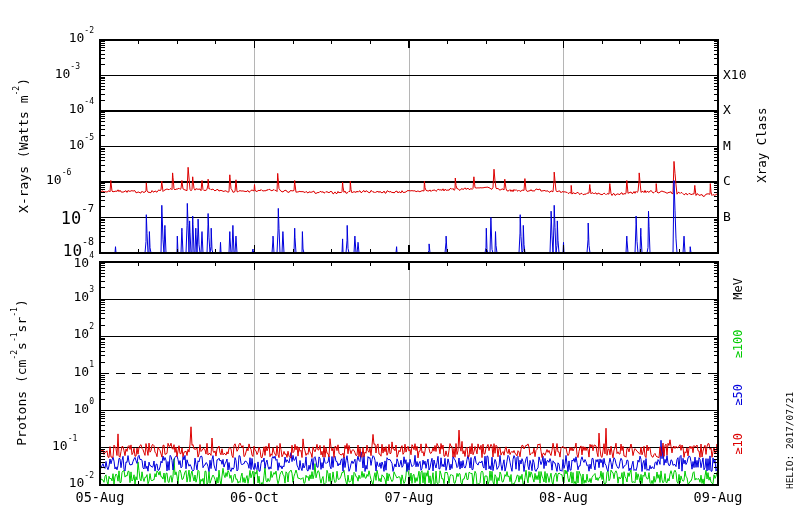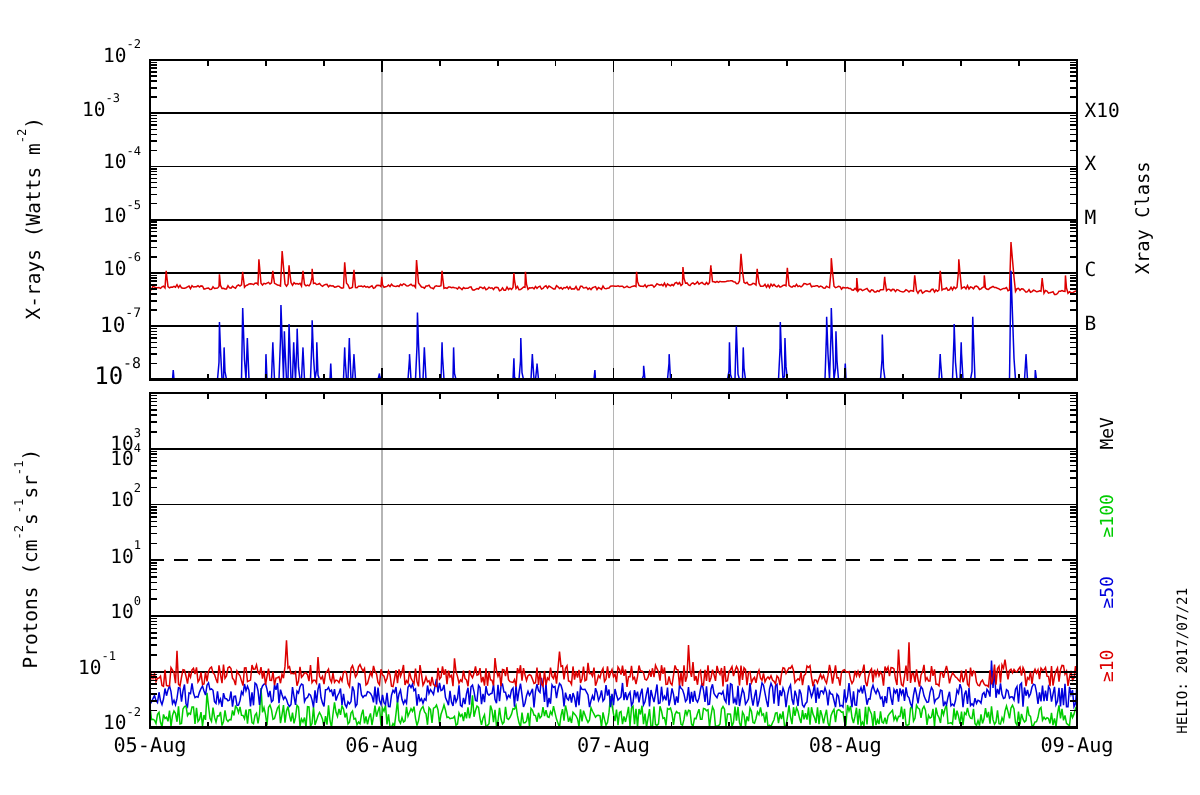--- a/index.html
+++ b/index.html
@@ -337,32 +337,32 @@
   <div class="lbl rot" style="left:697px;top:138px;width:130px;text-align:center;font-size:12.5px;">Xray Class</div>
   <div class="lbl rot" style="left:709px;top:282px;width:60px;text-align:center;font-size:12px;">MeV</div>
 
   <div class="lbl rot" style="left:715px;top:435px;width:150px;text-align:center;font-size:9.5px;">HELIO: 2017/07/21</div>
 
   <div id="labels">
       <div class="lbl" style="left: 46px; top: 31px; width: 48px; font-size: 13px; text-align: right;">10<sup>-2</sup></div>
       <div class="lbl" style="left: 32px; top: 66.5px; width: 48px; font-size: 13px; text-align: right;">10<sup>-3</sup></div>
       <div class="lbl" style="left: 46px; top: 102px; width: 48px; font-size: 13px; text-align: right;">10<sup>-4</sup></div>
       <div class="lbl" style="left: 46px; top: 137.5px; width: 48px; font-size: 13px; text-align: right;">10<sup>-5</sup></div>
-      <div class="lbl" style="left: 46px; top: 173px; width: 48px; font-size: 13px; text-align: right;">10<sup>-6</sup></div>
-      <div class="lbl" style="left: 46px; top: 208.5px; width: 48px; font-size: 14px; text-align: right;">10<sup>-7</sup></div>
+      <div class="lbl" style="left: 46px; top: 173px; width: 48px; font-size: 13px; ">10<sup>-6</sup></div>
+      <div class="lbl" style="left: 46px; top: 208.5px; width: 48px; font-size: 17px; text-align: right;">10<sup>-7</sup></div>
       <div class="lbl" style="left: 46px; top: 242px; width: 48px; font-size: 16px; text-align: right;">10<sup>-8</sup></div>
-      <div class="lbl" style="left: 52px; top: 256px; width: 42px; font-size: 13px; text-align: right; margin-top: 44px;">10<sup>4</sup></div>
+      <div class="lbl" style="left: 52px; top: 256px; width: 42px; font-size: 13px; text-align: right;">10<sup>4</sup></div>
       <div class="lbl" style="left: 52px; top: 290.167px; width: 42px; font-size: 13px; text-align: right;">10<sup>3</sup></div>
       <div class="lbl" style="left: 52px; top: 327.333px; width: 42px; font-size: 13px; text-align: right;">10<sup>2</sup></div>
       <div class="lbl" style="left: 52px; top: 364.5px; width: 42px; font-size: 13px; text-align: right;">10<sup>1</sup></div>
       <div class="lbl" style="left: 52px; top: 401.667px; width: 42px; font-size: 13px; text-align: right;">10<sup>0</sup></div>
       <div class="lbl" style="left: 52px; top: 438.833px; width: 42px; font-size: 13px; text-align: left;">10<sup>-1</sup></div>
       <div class="lbl" style="left: 52px; top: 476px; width: 42px; font-size: 13px; text-align: right;">10<sup>-2</sup></div>
       <div class="lbl" style="left: 65px; top: 490px; width: 70px; font-size: 13.5px; text-align: center;">05-Aug</div>
-      <div class="lbl" style="left: 219.5px; top: 490px; width: 70px; font-size: 13.5px; text-align: center;">06-Aug</div>
+      <div class="lbl" style="left: 219.5px; top: 490px; width: 70px; font-size: 13.5px; text-align: center;">06-Oct</div>
       <div class="lbl" style="left: 374px; top: 490px; width: 70px; font-size: 13.5px; text-align: center;">07-Aug</div>
       <div class="lbl" style="left: 528.5px; top: 490px; width: 70px; font-size: 13.5px; text-align: center;">08-Aug</div>
       <div class="lbl" style="left: 683px; top: 490px; width: 70px; font-size: 13.5px; text-align: center;">09-Aug</div>
       <div class="lbl" style="left: 723px; top: 67.5px; width: 50px; font-size: 13px;">X10</div>
       <div class="lbl" style="left: 723px; top: 103px; width: 50px; font-size: 13px;">X</div>
       <div class="lbl" style="left: 723px; top: 138.5px; width: 50px; font-size: 13px;">M</div>
       <div class="lbl" style="left: 723px; top: 174px; width: 50px; font-size: 13px;">C</div>
       <div class="lbl" style="left: 723px; top: 209.5px; width: 50px; font-size: 13px;">B</div>
       <div class="lbl rot" style="left: 704px; top: 336.882px; width: 70px; font-size: 12px; text-align: center; color: rgb(0, 204, 0);">≥100</div>
       <div class="lbl rot" style="left: 704px; top: 387.8px; width: 70px; font-size: 12px; text-align: center; color: rgb(0, 0, 221);">≥50</div>

